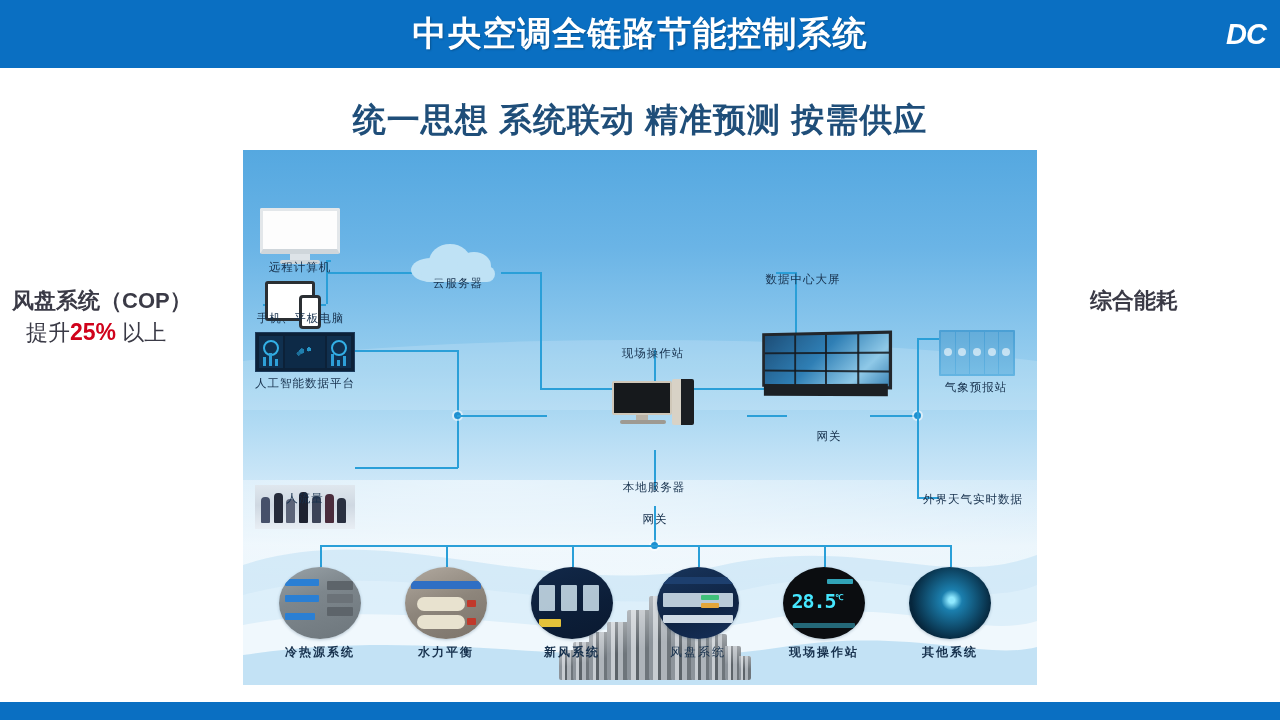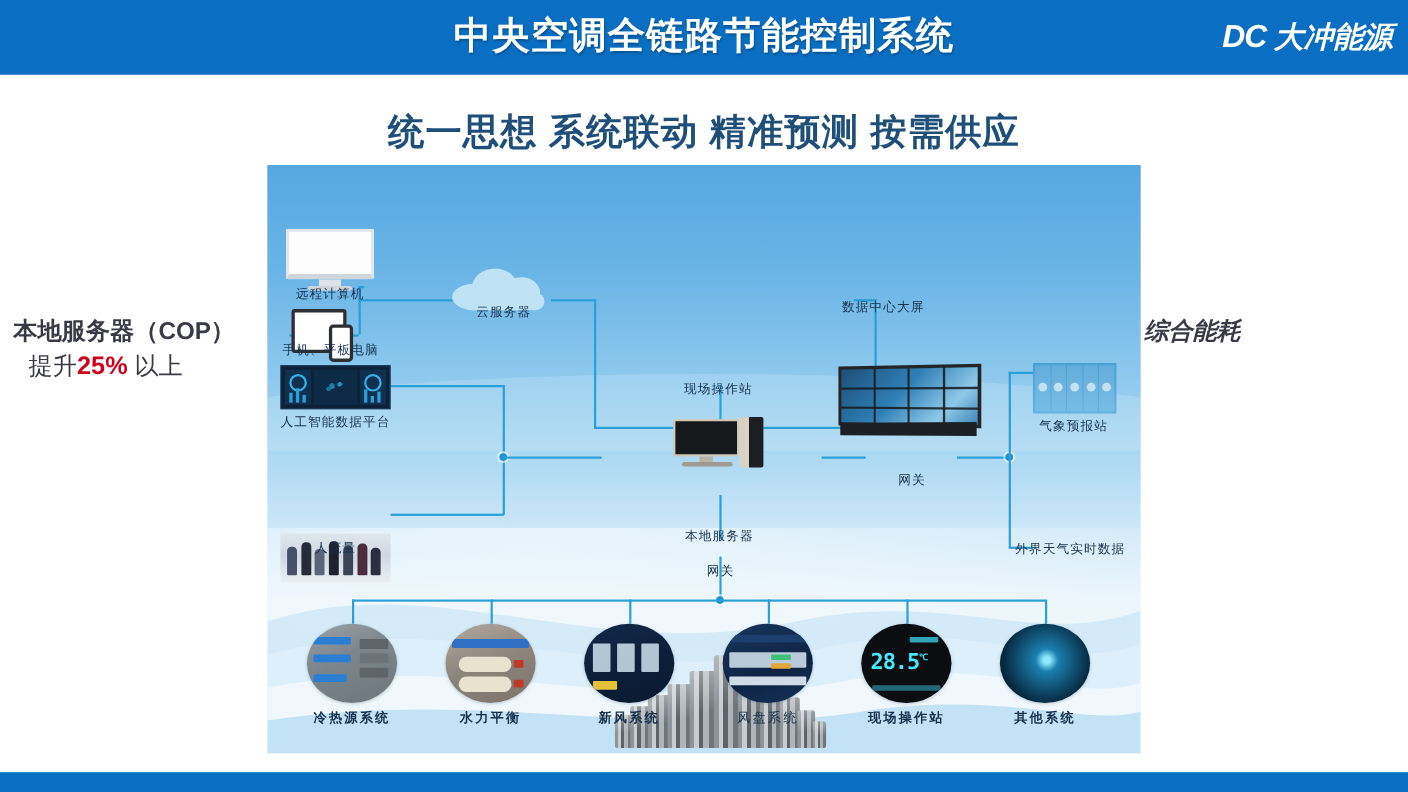--- a/index.html
+++ b/index.html
@@ -31,21 +31,21 @@
     position:absolute;left:0;top:98px;width:1280px;text-align:center;
     color:#1f4e79;font-size:33px;font-weight:bold;letter-spacing:1px;
   }
   
   .side{position:absolute;color:#3a3a46;}
   .side .l1{font-size:22px;font-weight:bold;line-height:30px;white-space:nowrap;}
   .side .l2{font-size:22px;line-height:32px;white-space:nowrap;}
   .side .pct{color:#d0021b;font-weight:bold;font-size:23px;}
   .side-left{left:12px;top:286px;text-align:left;}
   .side-left .l2{padding-left:14px;}
-  .side-right{left:1040px;top:286px;text-align:left;font-style:italic;}
+  .side-right{left:1090px;top:286px;text-align:left;}
   .side-right .l2{padding-left:6px;}
 
   
   .diagram{
     position:absolute;left:243px;top:150px;width:794px;height:535px;
     overflow:hidden;
     background:
       linear-gradient(180deg,#55a8e0 0%,#6ab4e6 18%,#9ed2f0 44%,#cfe8f8 63%,#eaf5fc 74%,#f3fafd 100%);
   }
   .wave{position:absolute;left:0;width:100%;}
@@ -166,27 +166,26 @@
   
   .footer-band{position:absolute;left:0;top:702px;width:1280px;height:18px;background:#0a6fc2;}
 </style>
 </head>
 <body>
 
 <div class="header-band"></div>
 <div class="header-title">中央空调全链路节能控制系统</div>
 <div class="logo">
   <span class="logo-dc">DC</span>
-  <span class="logo-cn">大冲能源</span>
 </div>
 
 <div class="subtitle">统一思想 系统联动 精准预测 按需供应</div>
 
 <div class="side side-left">
-  <div class="l1">本地服务器（COP）</div>
+  <div class="l1">风盘系统（COP）</div>
   <div class="l2">
     <span>提升</span><span class="pct">25%</span><span> 以上</span>
   </div>
 </div>
 
 <div class="side side-right">
   <div class="l1">综合能耗</div>
 </div>
 
 <div class="diagram">

